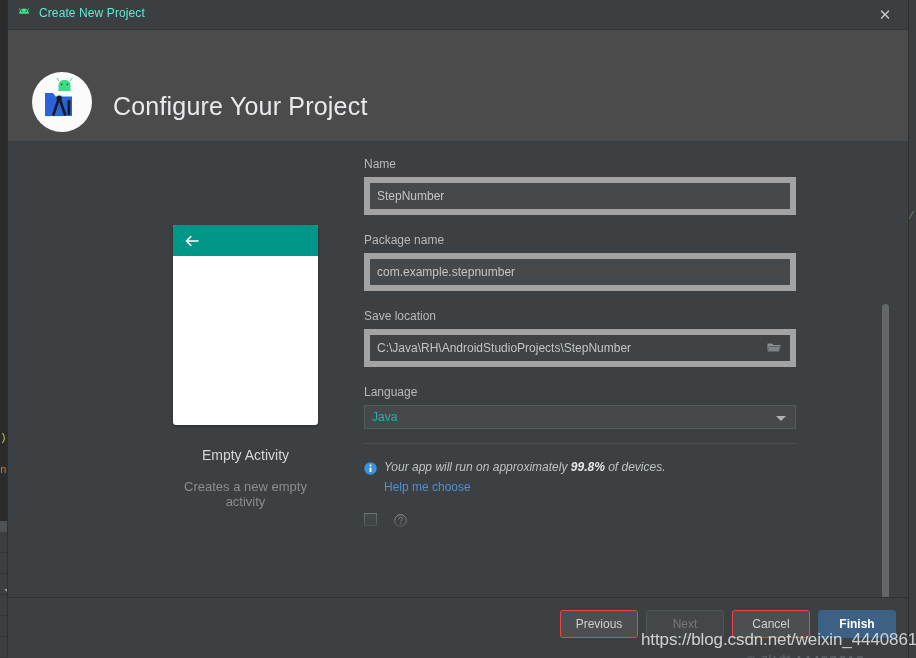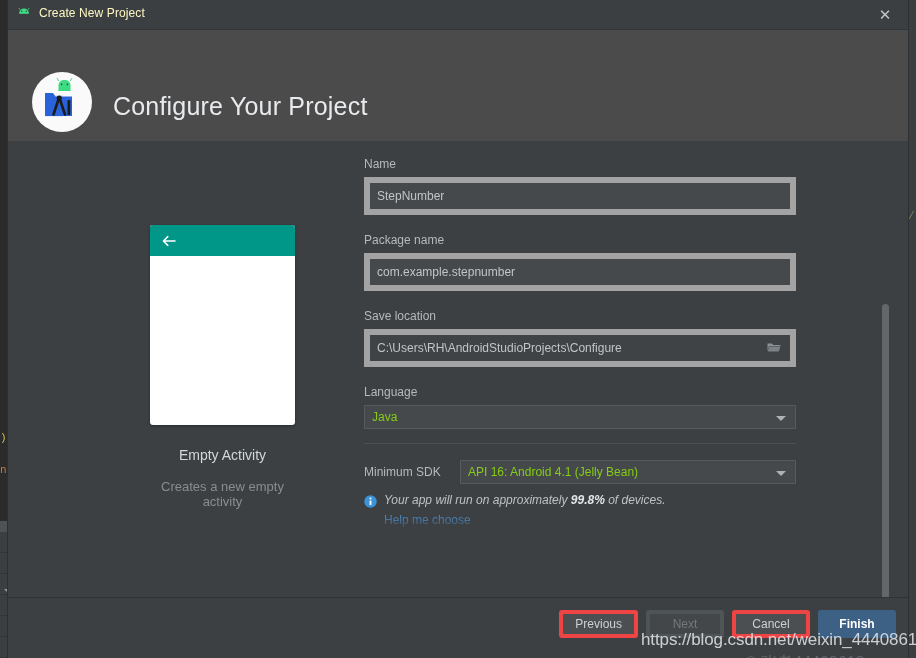--- a/index.html
+++ b/index.html
@@ -103,21 +103,21 @@
     left: 8px;
     top: 7px;
     width: 16px;
     height: 14px;
   }
   #titlebar-title {
     position: absolute;
     left: 31px;
     top: 6px;
     font-size: 12px;
-    color: #fef9c3;
+    color: #5eead4;
     letter-spacing: .1px;
   }
   #titlebar-close {
     position: absolute;
     right: 0;
     top: 0;
     width: 46px;
     height: 29px;
     display: flex;
     align-items: center;
@@ -154,21 +154,21 @@
   
   #body {
     position: relative;
     height: 458px;
     background: #3c4043;
   }
 
   
   #template-preview {
     position: absolute;
-    left: 132px;
+    left: 155px;
     top: 84px;
     width: 165px;
     text-align: center;
   }
   #preview-card {
     width: 145px;
     height: 200px;
     margin: 0 auto;
     background: #ffffff;
     border-radius: 3px;
@@ -249,21 +249,21 @@
     background: #45494c;
     border: 1px solid #555a5d;
     box-sizing: border-box;
     display: flex;
     align-items: center;
     cursor: pointer;
   }
   .combo .val {
     padding-left: 7px;
     font-size: 12px;
-    color: #84cc16;
+    color: #14b8a6;
   }
   .combo-arrow {
     position: absolute;
     right: 9px;
     top: 10px;
     width: 0; height: 0;
     border-left: 5px solid transparent;
     border-right: 5px solid transparent;
     border-top: 5px solid #aeb1b3;
   }
@@ -390,21 +390,21 @@
     right: 12px;
     top: 12px;
     display: flex;
     gap: 8px;
   }
   .btn {
     min-width: 78px;
     height: 28px;
     padding: 0 12px;
     background: #4b4f52;
-    border: 4px solid #ef4444;
+    border: 1px solid #ef4444;
     border-radius: 3px;
     color: #cdd0d2;
     font-size: 12px;
     font-family: "Liberation Sans", sans-serif;
     display: flex;
     align-items: center;
     justify-content: center;
     cursor: pointer;
     box-sizing: border-box;
   }
@@ -533,47 +533,40 @@
       <div class="field-block">
         <div class="field-label">Package name</div>
         <div class="text-input">
           <span class="val">com.example.stepnumber</span>
         </div>
       </div>
 
       <div class="field-block">
         <div class="field-label">Save location</div>
         <div class="text-input readonly">
-          <span class="val">C:\Users\RH\AndroidStudioProjects\Configure</span>
+          <span class="val">C:\Java\RH\AndroidStudioProjects\StepNumber</span>
           <span class="input-folder-icon">
             <svg viewBox="0 0 14 12" width="14" height="12">
               <path d="M0.5 2.5 L5 2.5 L6.3 4 L13.5 4 L13.5 5 L2 5 L0.5 10 Z" fill="#8b9094"></path>
               <path d="M2.2 5.6 L13.4 5.6 L11.8 10.6 L0.7 10.6 Z" fill="#7d8286"></path>
             </svg>
           </span>
         </div>
       </div>
 
       <div>
         <div class="field-label">Language</div>
         <div class="combo">
           <span class="val">Java</span>
           <span class="combo-arrow"></span>
         </div>
       </div>
 
       <div id="language-divider"></div>
 
-      <div id="minsdk-row">
-        <div id="minsdk-label">Minimum SDK</div>
-        <div class="combo" id="minsdk-combo">
-          <span class="val">API 16: Android 4.1 (Jelly Bean)</span>
-          <span class="combo-arrow"></span>
-        </div>
-      </div>
 
       <div id="sdk-info-row">
         <span id="info-icon">
           <svg viewBox="0 0 13 13" width="13" height="13">
             <circle cx="6.5" cy="6.5" r="6.2" fill="#3b94d9"></circle>
             <circle cx="6.5" cy="3.5" r="1" fill="#ffffff"></circle>
             <rect x="5.6" y="5.4" width="1.8" height="4.6" rx=".5" fill="#ffffff"></rect>
           </svg>
         </span>
         <div>

